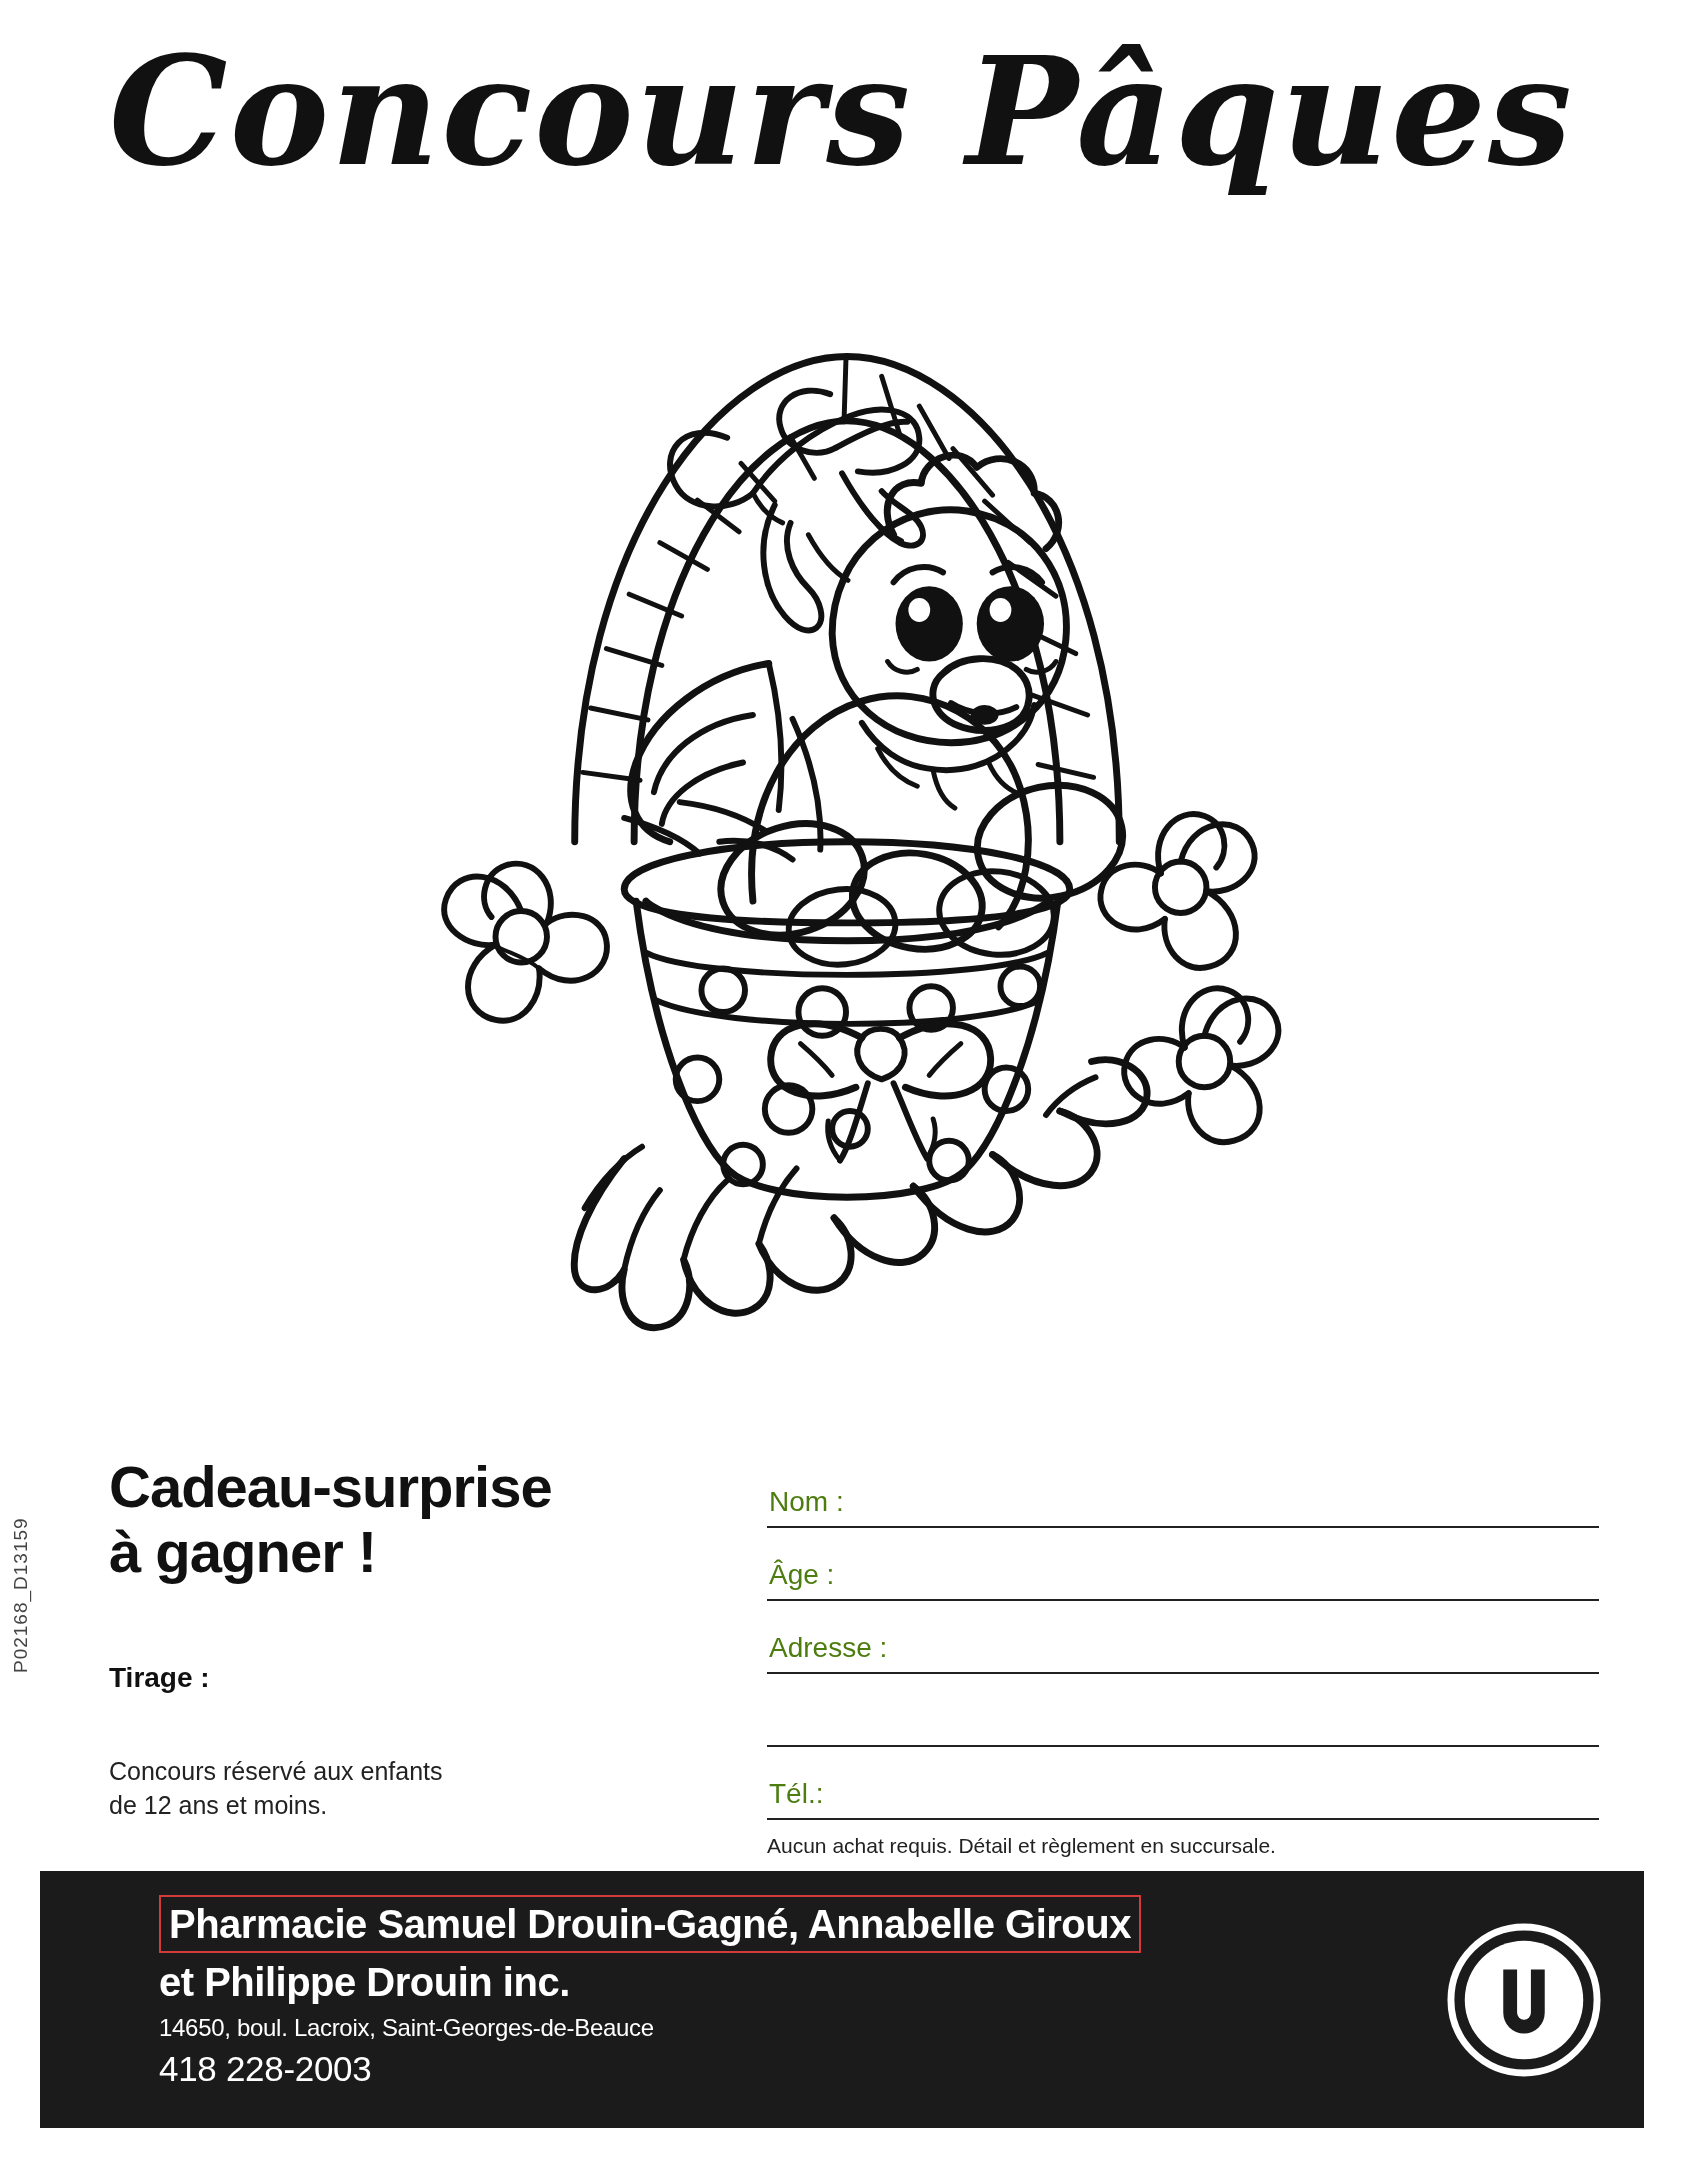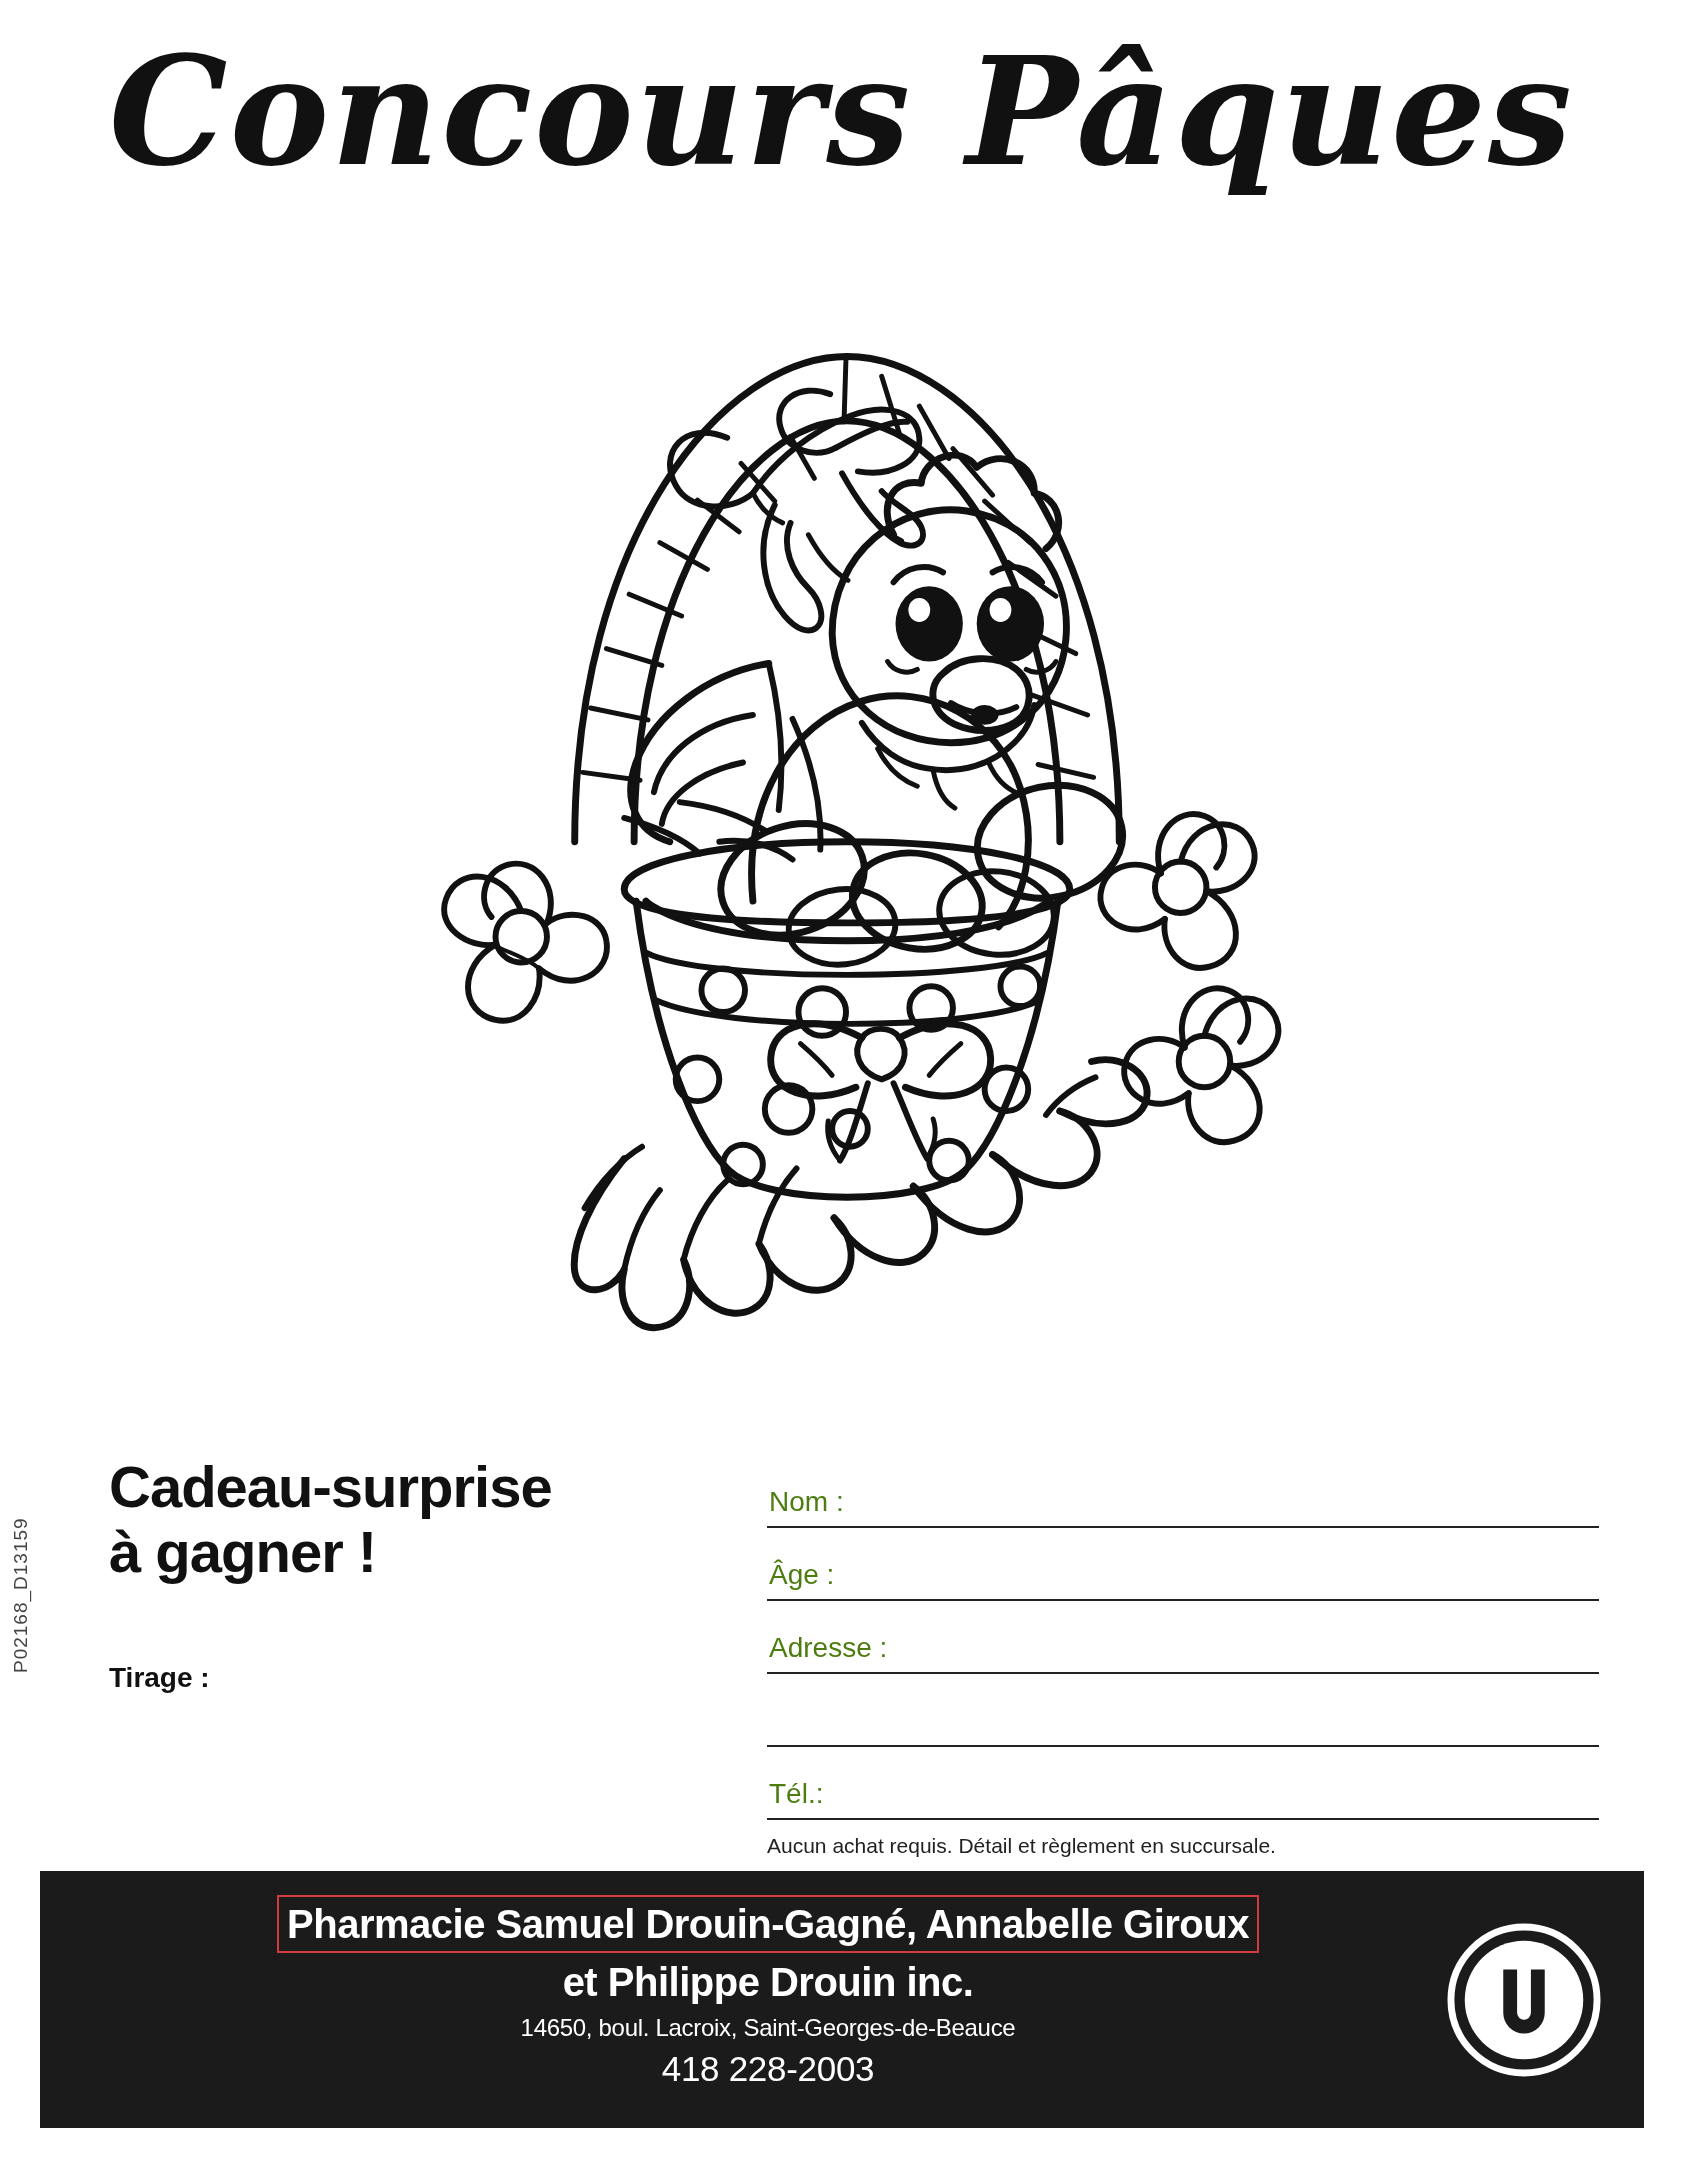--- a/index.html
+++ b/index.html
@@ -127,21 +127,21 @@
     width: 1604px;
     height: 257px;
     background: #1b1b1b;
     color: #ffffff;
   }
   .footer-text {
     position: absolute;
     left: 119px;
     top: 24px;
     width: 1218px;
-    text-align: center;
+    text-align: left;
     line-height: 1.25;
   }
   .footer-line1 {
     display: inline-block;
     font-weight: 700;
     font-size: 40px;
     padding: 2px 8px;
     border: 2px solid #d23b3b;
     letter-spacing: -0.5px;
   }
@@ -319,20 +319,24 @@
       <path d="M776 878 C756 886 738 900 726 916" stroke-width="6"></path>
     </svg>
   </div>
 
   <div class="prize-block">
     <div class="prize-title">
       <div>Cadeau-surprise</div>
       <div>à gagner !</div>
     </div>
     <div class="draw-label">Tirage :</div>
+    <div class="rules">
+      <div>Concours réservé aux enfants</div>
+      <div>de 12 ans et moins.</div>
+    </div>
   </div>
 
   <div class="form">
     <div class="form-row">
       <span class="form-label">Nom :</span>
     </div>
     <div class="form-row">
       <span class="form-label">Âge :</span>
     </div>
     <div class="form-row">

